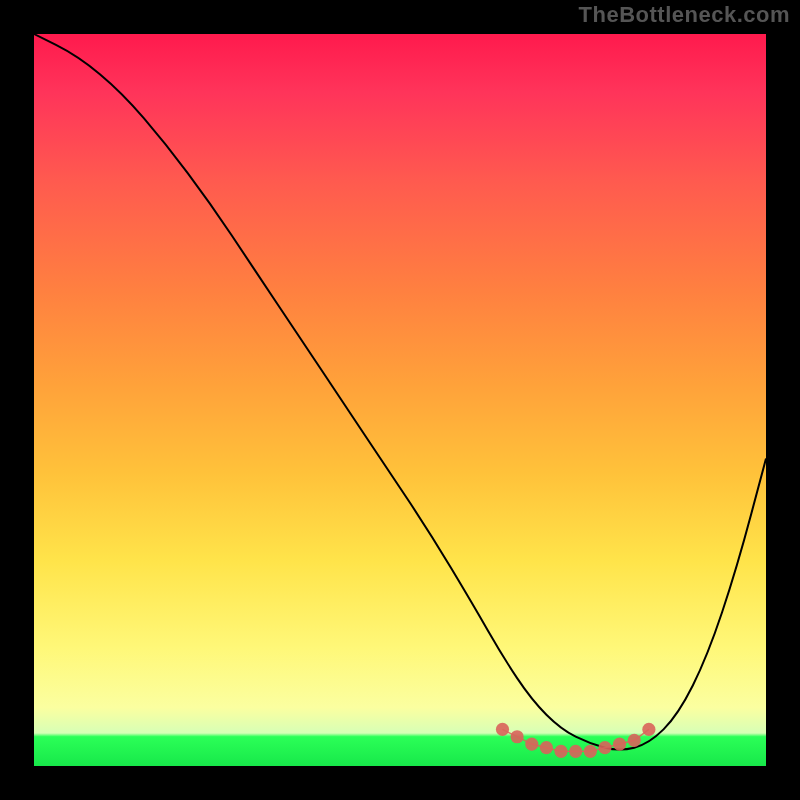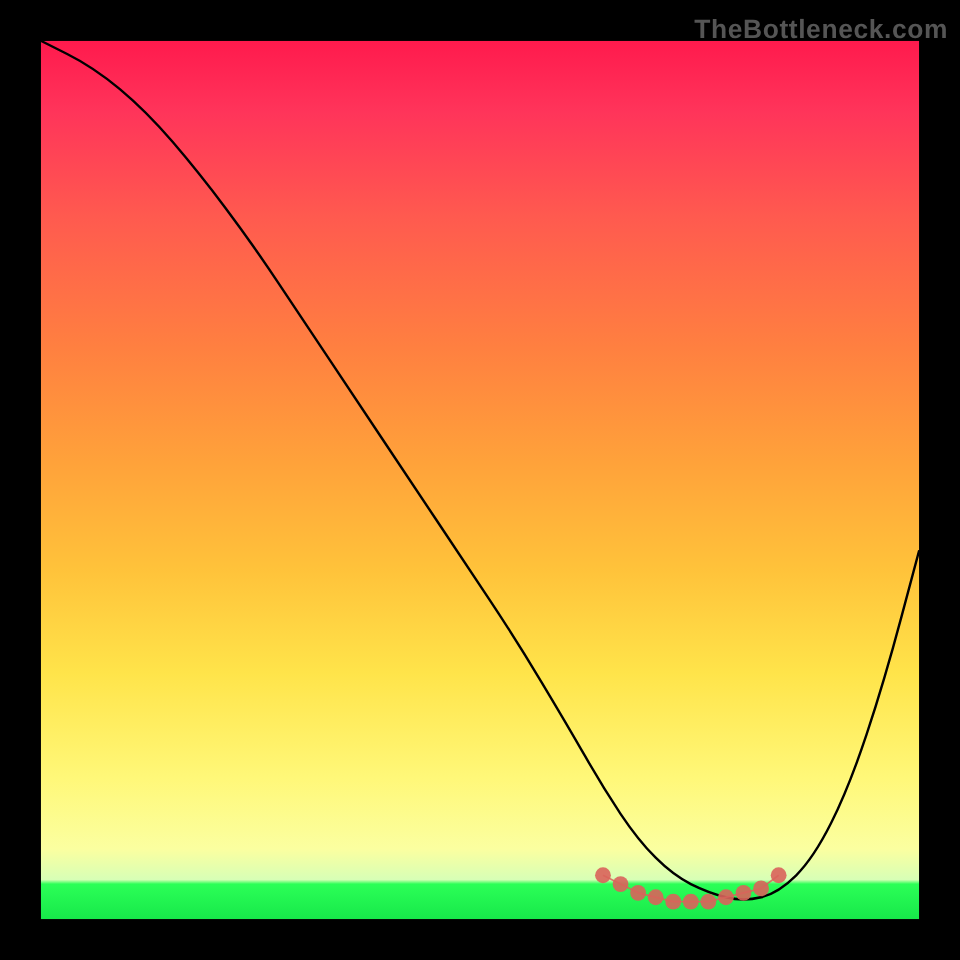--- a/index.html
+++ b/index.html
@@ -12,21 +12,21 @@
     font-family: Arial, Helvetica, sans-serif;
   }
   .frame {
     position: relative;
     width: 800px;
     height: 800px;
     background: #000;
   }
   .watermark {
     position: absolute;
-    top: 12px;
+    top: 2px;
     right: 10px;
     color: #555;
     font-size: 22px;
     font-weight: 600;
     letter-spacing: 0.5px;
     user-select: none;
   }
   
   .plot {
     position: absolute;

